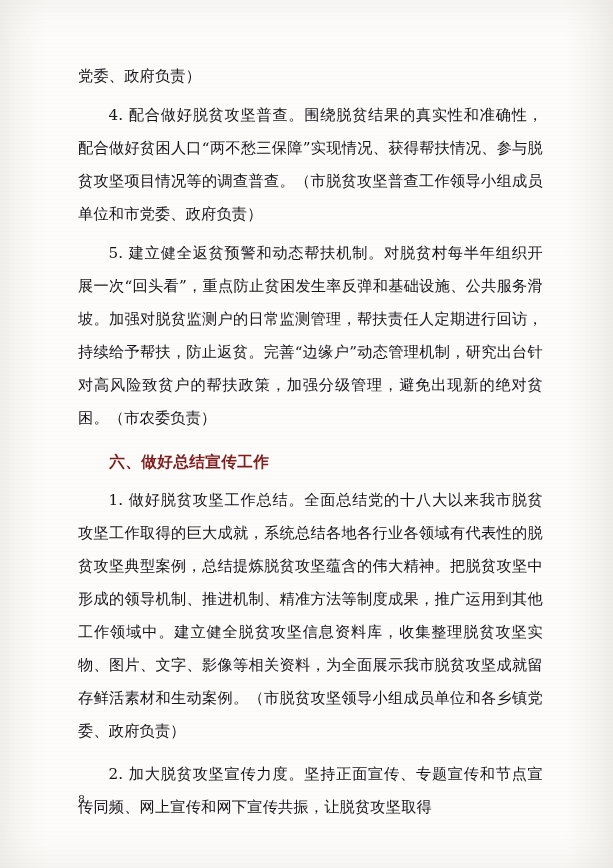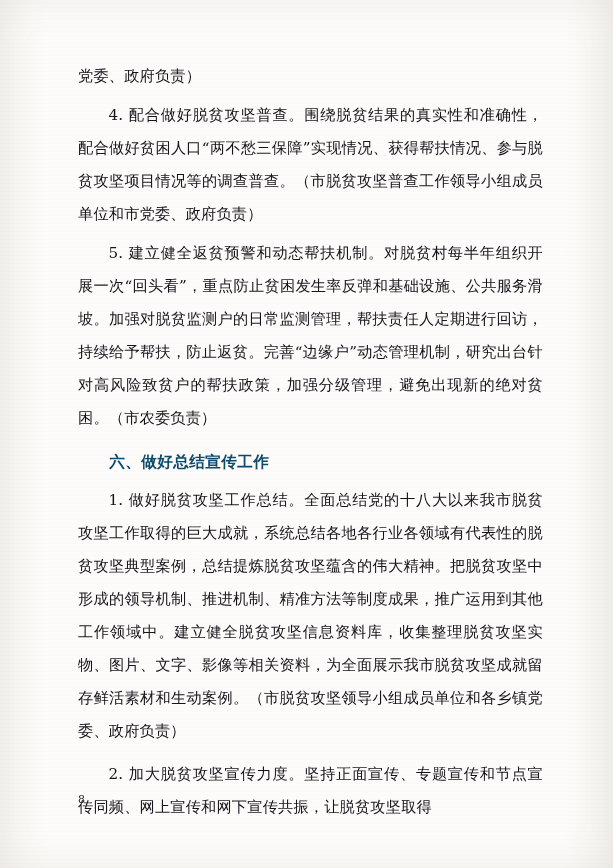--- a/index.html
+++ b/index.html
@@ -42,21 +42,21 @@
     text-justify: inter-ideograph;
     margin: 0 0 0 0;
     letter-spacing: 0.2px;
   }
   .para.indent {
     text-indent: 2em;
   }
   .heading {
     font-size: 15.6px;
     line-height: 33px;
-    color: #0c4a6e;
+    color: #7f1d1d;
     font-weight: bold;
     text-indent: 2em;
     margin: 0;
     letter-spacing: 0.4px;
   }
   .gap-sm { height: 6px; }
   .gap-md { height: 10px; }
   .page-number {
     position: absolute;
     left: 78px;

